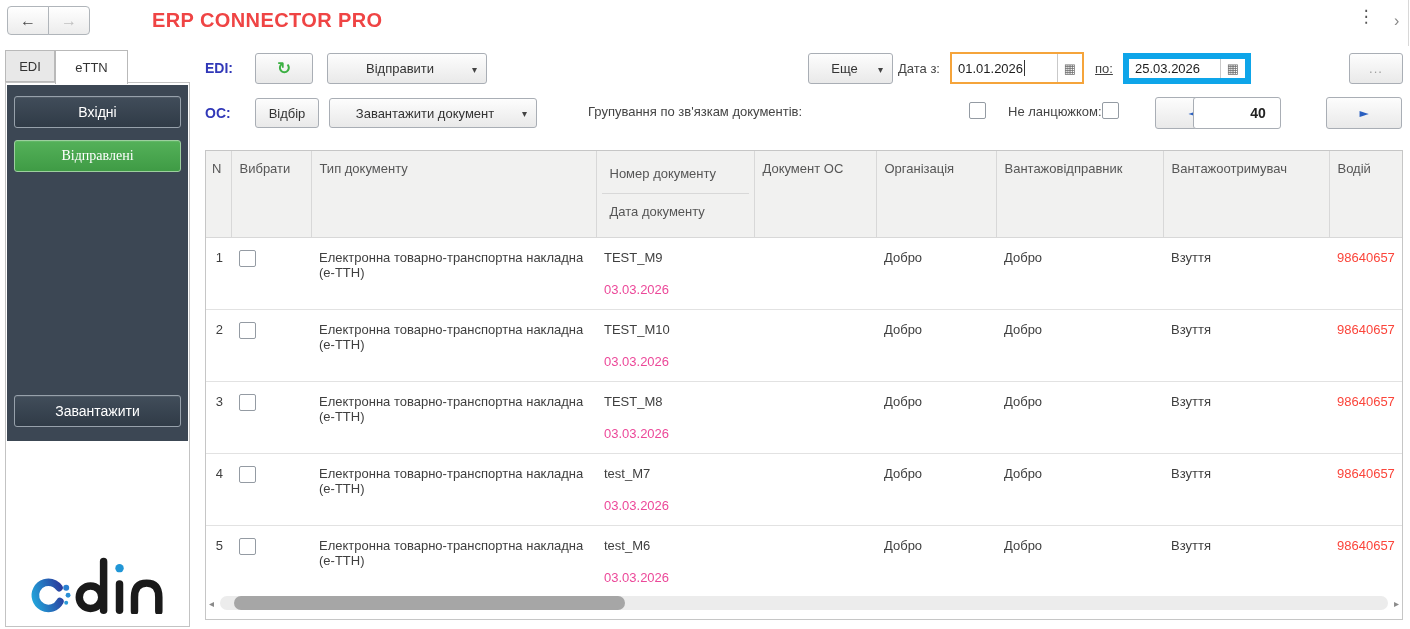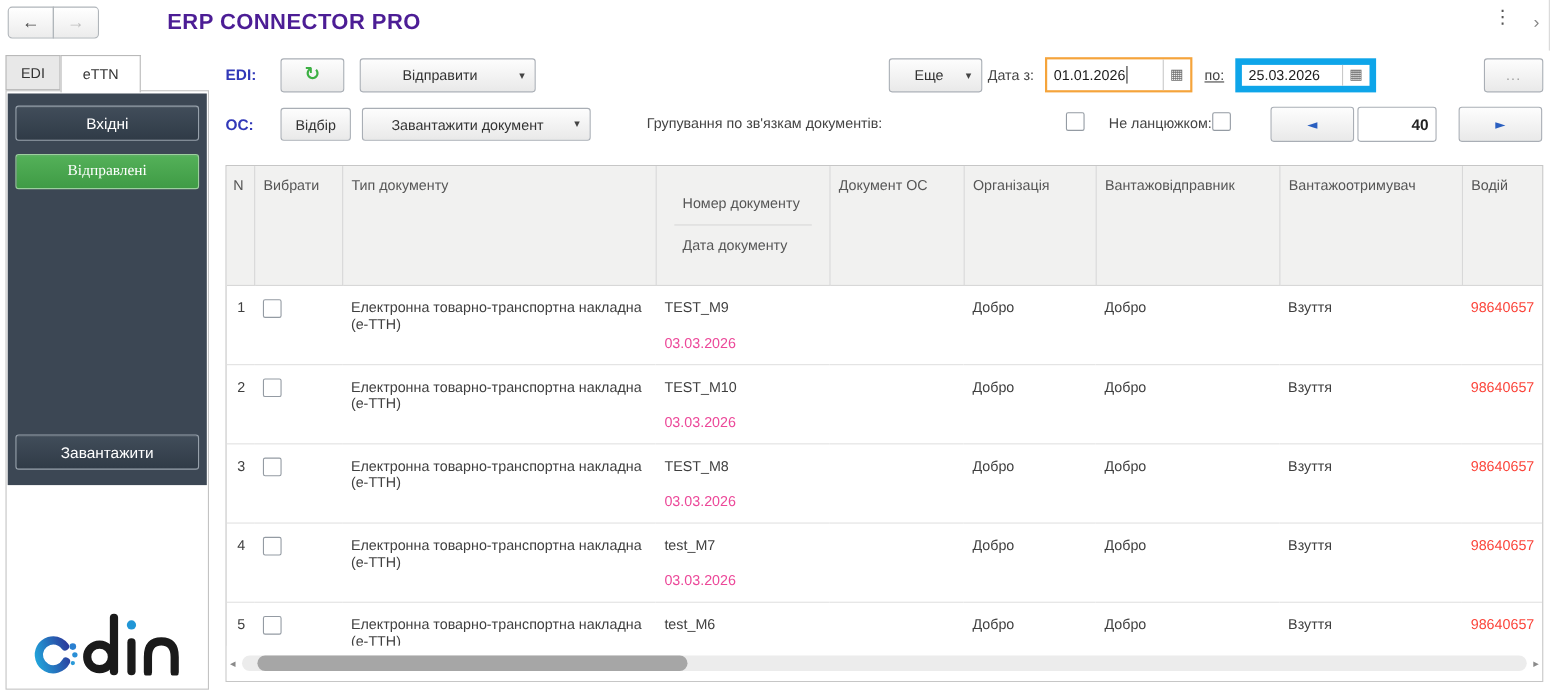--- a/index.html
+++ b/index.html
@@ -5,21 +5,21 @@
   html,body{margin:0;padding:0;}
   body{width:1410px;height:629px;background:#fff;font-family:"Liberation Sans","DejaVu Sans",sans-serif;overflow:hidden;}
   .screen{position:relative;width:1410px;height:629px;background:#fff;overflow:hidden;}
 
   
   .navbtns{position:absolute;left:7px;top:6px;display:flex;}
   .navbtn{width:42px;height:29px;border:1px solid #b0b5ba;background:linear-gradient(#ffffff,#ececec);
           display:flex;align-items:center;justify-content:center;font-size:16px;box-sizing:border-box;}
   .navbtn.back{border-radius:4px 0 0 4px;color:#4a4a4a;}
   .navbtn.fwd{border-radius:0 4px 4px 0;margin-left:-1px;color:#c0c0c0;}
-  .apptitle{position:absolute;left:152px;top:9px;font-size:20px;font-weight:bold;color:#4c1d95;letter-spacing:.4px;}
+  .apptitle{position:absolute;left:152px;top:9px;font-size:20px;font-weight:bold;color:#ef4444;letter-spacing:.4px;}
   .kebab{position:absolute;left:1357px;top:6px;width:18px;height:24px;text-align:center;font-size:17px;color:#555;cursor:pointer;}
   .edgechev{position:absolute;left:1394px;top:12px;font-size:16px;color:#888;cursor:pointer;}
   .edgeline{position:absolute;left:1408px;top:0;width:1px;height:46px;background:#d8d8d8;}
 
   
   .btn{position:absolute;box-sizing:border-box;border:1px solid #a9aeb5;border-radius:3px;
        background:linear-gradient(#fdfdfd,#e9e9e9);color:#333;font-size:13px;
        display:flex;align-items:center;justify-content:center;cursor:pointer;}
   .btn .caret{position:absolute;right:9px;top:50%;transform:translateY(-50%);font-size:10px;color:#444;}
   .lbl{position:absolute;font-size:13px;color:#444;}
@@ -52,21 +52,21 @@
            display:flex;align-items:center;justify-content:center;box-shadow:inset 0 1px 0 rgba(255,255,255,.08);cursor:pointer;}
   .darkbtn.green{background:linear-gradient(#54b159,#3f9b45);border-color:#9ccf9e;font-family:Liberation Serif, serif;}
   .logowrap{position:absolute;left:0;right:0;top:462px;height:80px;display:flex;align-items:center;justify-content:center;}
 
   
   .tablebox{position:absolute;left:205px;top:150px;width:1198px;height:470px;border:1px solid #c6c6c6;
             background:#fff;box-sizing:border-box;overflow:hidden;}
   table.grid{border-collapse:collapse;table-layout:fixed;width:1196px;font-size:13px;color:#3f3f3f;}
   table.grid th{background:#f1f1f0;border-right:1px solid #d8d8d8;border-bottom:1px solid #d8d8d8;
       font-weight:normal;color:#565656;text-align:left;vertical-align:top;padding:10px 8px;box-sizing:border-box;height:76px;}
-  table.grid th.split{padding:16px;}
+  table.grid th.split{padding:5px;}
   table.grid th.last{border-right:none;}
   table.grid th .sub{height:38px;box-sizing:border-box;padding:10px 8px;}
   table.grid th .sub.first{border-bottom:1px solid #d8d8d8;}
   table.grid td{border-bottom:1px solid #e2e2e2;vertical-align:top;padding:12px 8px 0;box-sizing:border-box;height:72px;}
   td.ncell{text-align:right;padding-right:9px;color:#3f3f3f;}
   td.cbcell{padding-left:6px;padding-top:11px;}
   td.cbcell .checkbox{position:static;display:inline-block;}
   .docdate{margin-top:17px;color:#ec4899;}
   td.driver{color:#fb453b;white-space:nowrap;overflow:hidden;}
 
@@ -166,21 +166,21 @@
     <span style="margin-right:16px;">Завантажити документ</span>
     <span class="caret">▾</span>
   </div>
   <div class="lbl" style="left:588px;top:104px;">Групування по зв'язкам документів:</div>
   <div class="checkbox" style="left:969px;top:102px;"></div>
   <div class="lbl" style="left:1008px;top:104px;">Не ланцюжком:</div>
   <div class="checkbox" style="left:1102px;top:102px;"></div>
   <div class="btn" style="left:1155px;top:97px;width:76px;height:32px;">
     <span class="pagerarrow">◄</span>
   </div>
-  <div class="pagesize" style="left:1234px;top:97px;width:72px;height:32px;padding-left:42px;">40</div>
+  <div class="pagesize" style="left:1193px;top:97px;width:88px;height:32px;padding-left:42px;">40</div>
   <div class="btn" style="left:1326px;top:97px;width:76px;height:32px;">
     <span class="pagerarrow">►</span>
   </div>
 
   <div class="tablebox">
     <table class="grid">
       <colgroup>
         <col style="width:25px">
           <col style="width:80px">
           <col style="width:285px">

